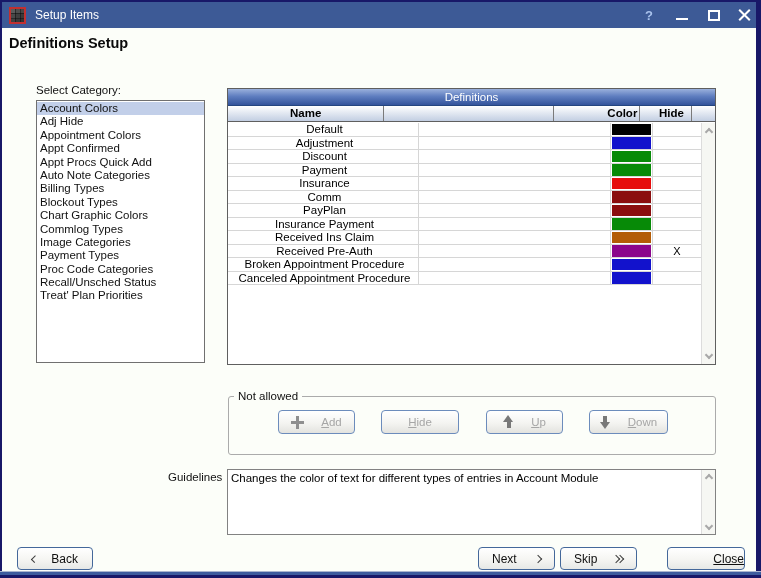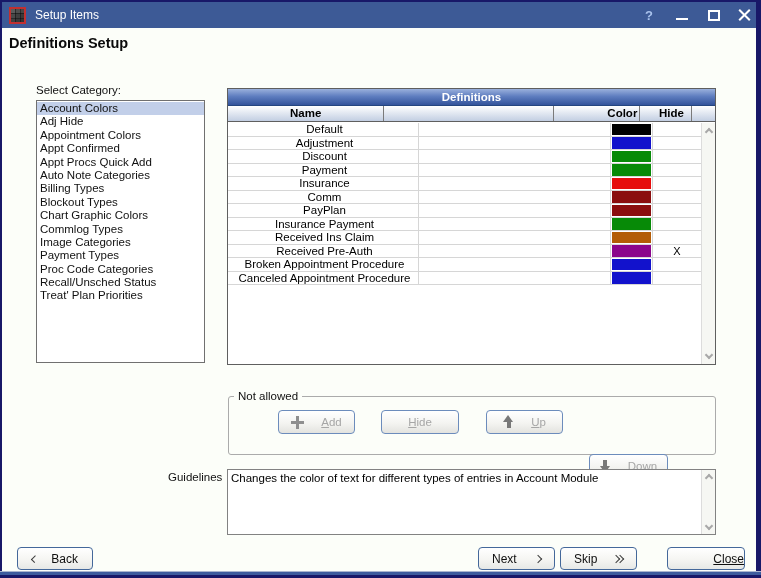--- a/index.html
+++ b/index.html
@@ -32,21 +32,21 @@
   .heading { position:absolute; left:9px; top:35px; font-size:14.5px; font-weight:bold; color:#0A0A0A; }
 
   
   .cat-label { position:absolute; left:36px; top:84px; font-size:11.5px; color:#111; }
   .listbox { position:absolute; left:36px; top:100px; width:169px; height:263px; background:#FFFFFF; border:1px solid #707070; padding-top:1px; overflow:hidden; }
   .cat-item { height:13.4px; line-height:13.4px; padding-left:3px; font-size:11.5px; color:#111; white-space:nowrap; }
   .cat-item.selected { background:#C2CFE9; }
 
   
   .tbl { position:absolute; left:227px; top:88px; width:489px; height:277px; background:#FFFFFF; border:1px solid #5F5F5F; }
-  .tbl-title { height:17px; line-height:17px; text-align:center; color:#FFFFFF; font-weight:bold; font-size:11.5px;
+  .tbl-title { height:17px; line-height:17px; text-align:center; color:#FFFFFF; font-weight:normal; font-size:11.5px;
     background:linear-gradient(180deg,#9AB0DC 0%,#5F7EC0 45%,#33539B 100%); border-bottom:1px solid #24457F; }
   .tbl-head { display:flex; height:16px; background:linear-gradient(180deg,#FFFFFF 0%,#C2CEE2 100%); border-bottom:1px solid #5F5F5F;gap:12px; }
   .th { font-size:11.5px; font-weight:bold; line-height:15px; text-align:center; border-right:1px solid #7A7A7A; color:#000; overflow:hidden; }
   .th-name { width:191px; } .th-extra { width:192px; } .th-color { width:42px;margin-left:40px; } .th-hide { width:48px; } .th-fill { width:14px; border-right:none; }
   .tbl-body { position:absolute; left:0; top:34px; right:14px; }
   .def-row { display:flex; height:13.5px; border-bottom:1px solid #D6D6D6; background:#FFFFFF; }
   .td { height:100%; border-right:1px solid #D6D6D6; font-size:11.5px; line-height:12.5px; overflow:hidden; white-space:nowrap;text-align:center; }
   .td-name { width:191px; padding-left:3px; color:#000; }
   .td-extra { width:192px; }
   .td-color { width:42px; padding:0.5px 1px; }
@@ -64,21 +64,21 @@
   .groupbox { position:absolute; left:228px; top:396px; width:488px; height:59px; border:1px solid #ABABAB; border-radius:3px; }
   .group-label { position:absolute; top:-7px; left:5px; background:#FCFEF9; padding:0 4px; font-size:11.5px; color:#111; }
   .btn { position:absolute; display:flex; align-items:center; justify-content:center; gap:17px;
     border:1px solid #5B7DB1; border-radius:4px; font-size:11.5px; color:#1A1A1A;
     background:linear-gradient(180deg,#FFFFFF 0%,#F4F4F1 55%,#E3E3DF 100%); cursor:default; }
   .btn.disabled { color:#A6A6A6; border-color:#6C8CBC; }
   .btn u { text-decoration:underline; }
   .btn-add { left:49px; top:13px; width:77px; height:24px; }
   .btn-hide { left:152px; top:13px; width:78px; height:24px; }
   .btn-up { left:257px; top:13px; width:77px; height:24px; }
-  .btn-down { left:360px; top:13px; width:79px; height:24px;margin-top:44px; }
+  .btn-down { left:360px; top:13px; width:79px; height:24px; }
   .plus-icon { position:relative; width:13px; height:13px; }
   .plus-icon::before { content:""; position:absolute; left:0; top:5px; width:13px; height:3px; background:#8F8F8F; }
   .plus-icon::after { content:""; position:absolute; left:5px; top:0; width:3px; height:13px; background:#8F8F8F; }
   .arrow-icon { position:relative; width:11px; height:14px; }
   .arrow-icon::before { content:""; position:absolute; left:0; width:0; height:0; border-left:5.5px solid transparent; border-right:5.5px solid transparent; }
   .arrow-icon::after { content:""; position:absolute; left:3.5px; width:4px; height:7px; background:#787878; }
   .arrow-up-icon::before { top:0; border-bottom:7px solid #787878; }
   .arrow-up-icon::after { top:6px; }
   .arrow-down-icon::before { bottom:0; border-top:7px solid #787878; }
   .arrow-down-icon::after { bottom:6px; }

